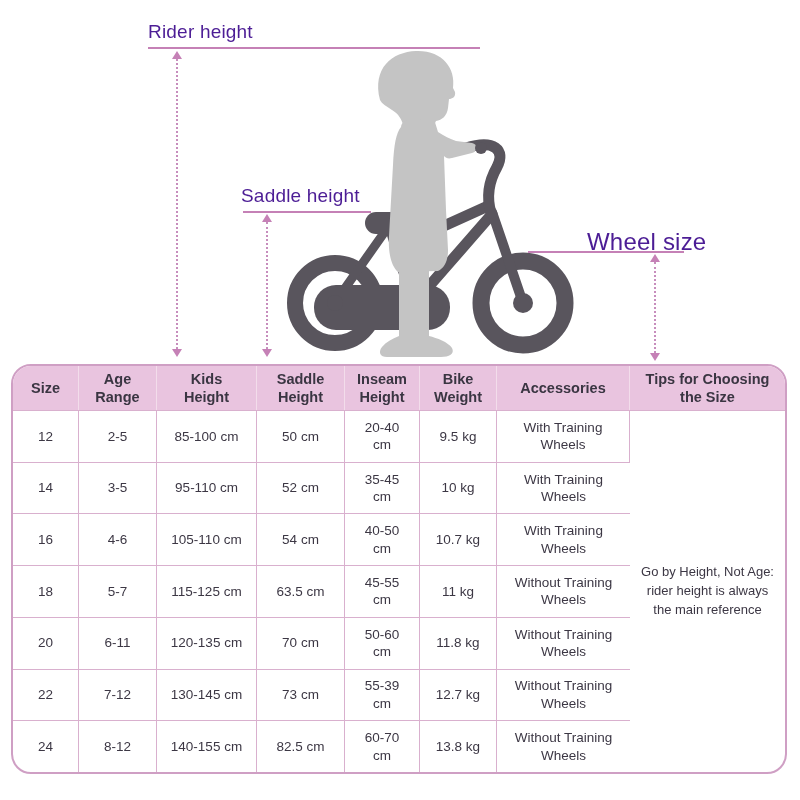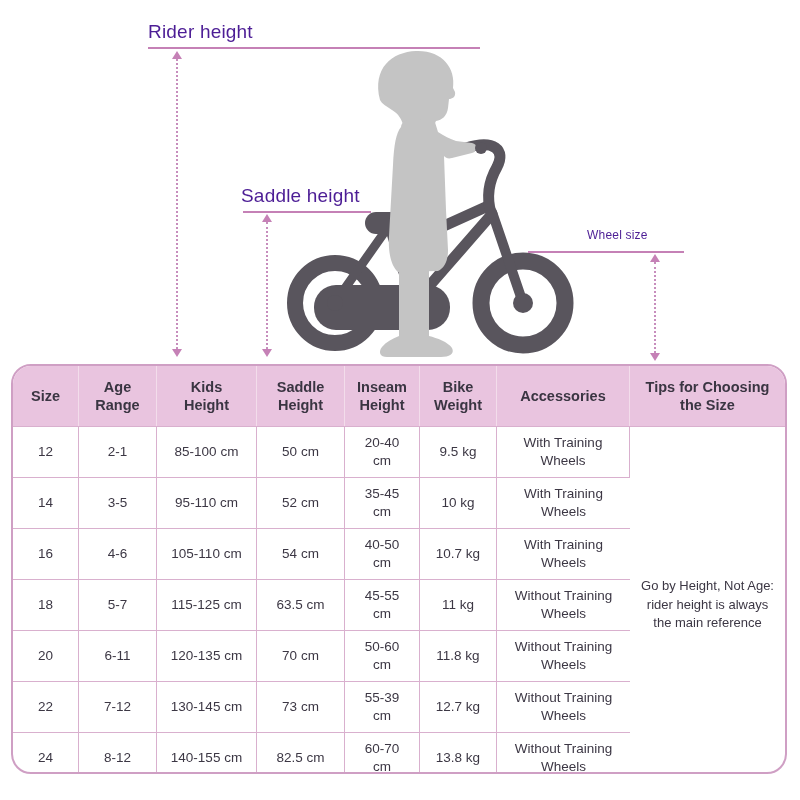--- a/index.html
+++ b/index.html
@@ -17,21 +17,21 @@
   .varrow .ah{width:0;height:0;border-left:5px solid transparent;border-right:5px solid transparent;}
   .varrow .ah.up{border-bottom:8px solid #c581b6;}
   .varrow .ah.down{border-top:8px solid #c581b6;}
 
   .table-wrap{
     position:absolute;left:11px;top:364px;width:776px;height:410px;
     border:2px solid #cf9fc4;border-radius:20px;overflow:hidden;background:#fff;box-sizing:border-box;
   }
   table{width:100%;height:100%;border-spacing:0;border-collapse:separate;table-layout:fixed;}
   th,td{padding:2px 10px;text-align:center;vertical-align:middle;color:#3c3744;box-sizing:border-box;}
-  thead tr{height:60px;}
+  thead tr{height:44px;}
   tbody tr{height:51px;}
   th{
     background:#e9c4df;font-size:14.5px;font-weight:700;line-height:1.25;color:#3a3542;
     border-right:1px solid #f3ddeb;
   }
   th:last-child{border-right:none;margin-top:40px;}
   td{font-size:13.5px;line-height:1.3;border-top:1px solid #d9b0ce;border-right:1px solid #d9b0ce;}
   td:last-child{border-right:none;}
   td.tips{font-size:13px;font-weight:500;padding:0 9px;line-height:1.45;margin-top:43px;}
 </style>
@@ -90,21 +90,21 @@
   </div>
 
   <div class="anno-label" style="left:241px;top:185px;">Saddle height</div>
   <div class="hline" style="left:243px;top:211px;width:128px;"></div>
   <div class="varrow" style="left:261px;top:214px;height:143px;">
     <div class="ah up"></div>
     <div class="dots"></div>
     <div class="ah down"></div>
   </div>
 
-  <div class="anno-label" style="left:587px;top:228px;font-size:12px;">Wheel size</div>
+  <div class="anno-label" style="left:587px;top:228px;font-size:24px;">Wheel size</div>
   <div class="hline" style="left:528px;top:251px;width:156px;"></div>
   <div class="varrow" style="left:649px;top:254px;height:107px;">
     <div class="ah up"></div>
     <div class="dots"></div>
     <div class="ah down"></div>
   </div>
 
   <div class="table-wrap">
     <table>
       <colgroup>
@@ -125,21 +125,21 @@
           <th>Saddle Height</th>
           <th>Inseam Height</th>
           <th>Bike Weight</th>
           <th>Accessories</th>
           <th>Tips for Choosing the Size</th>
         </tr>
       </thead>
       <tbody>
         <tr>
           <td>12</td>
-          <td>2-1</td>
+          <td>2-5</td>
           <td>85-100 cm</td>
           <td>50 cm</td>
           <td>20-40 cm</td>
           <td>9.5 kg</td>
           <td>With Training Wheels</td>
           <td class="tips" rowspan="7">Go by Height, Not Age: rider height is always the main reference</td>
         </tr>
         <tr>
           <td>14</td>
           <td>3-5</td>

